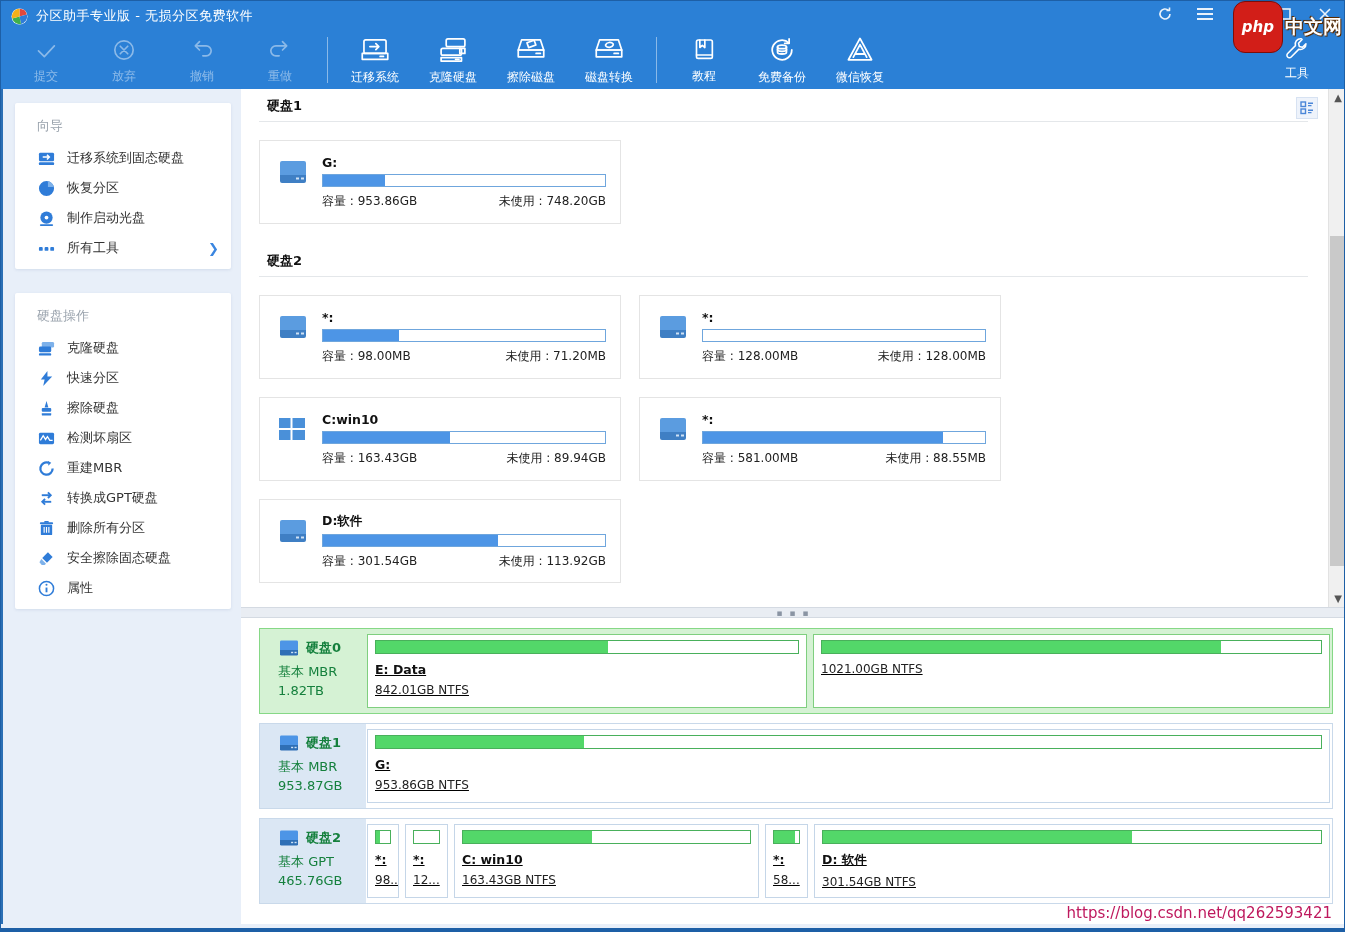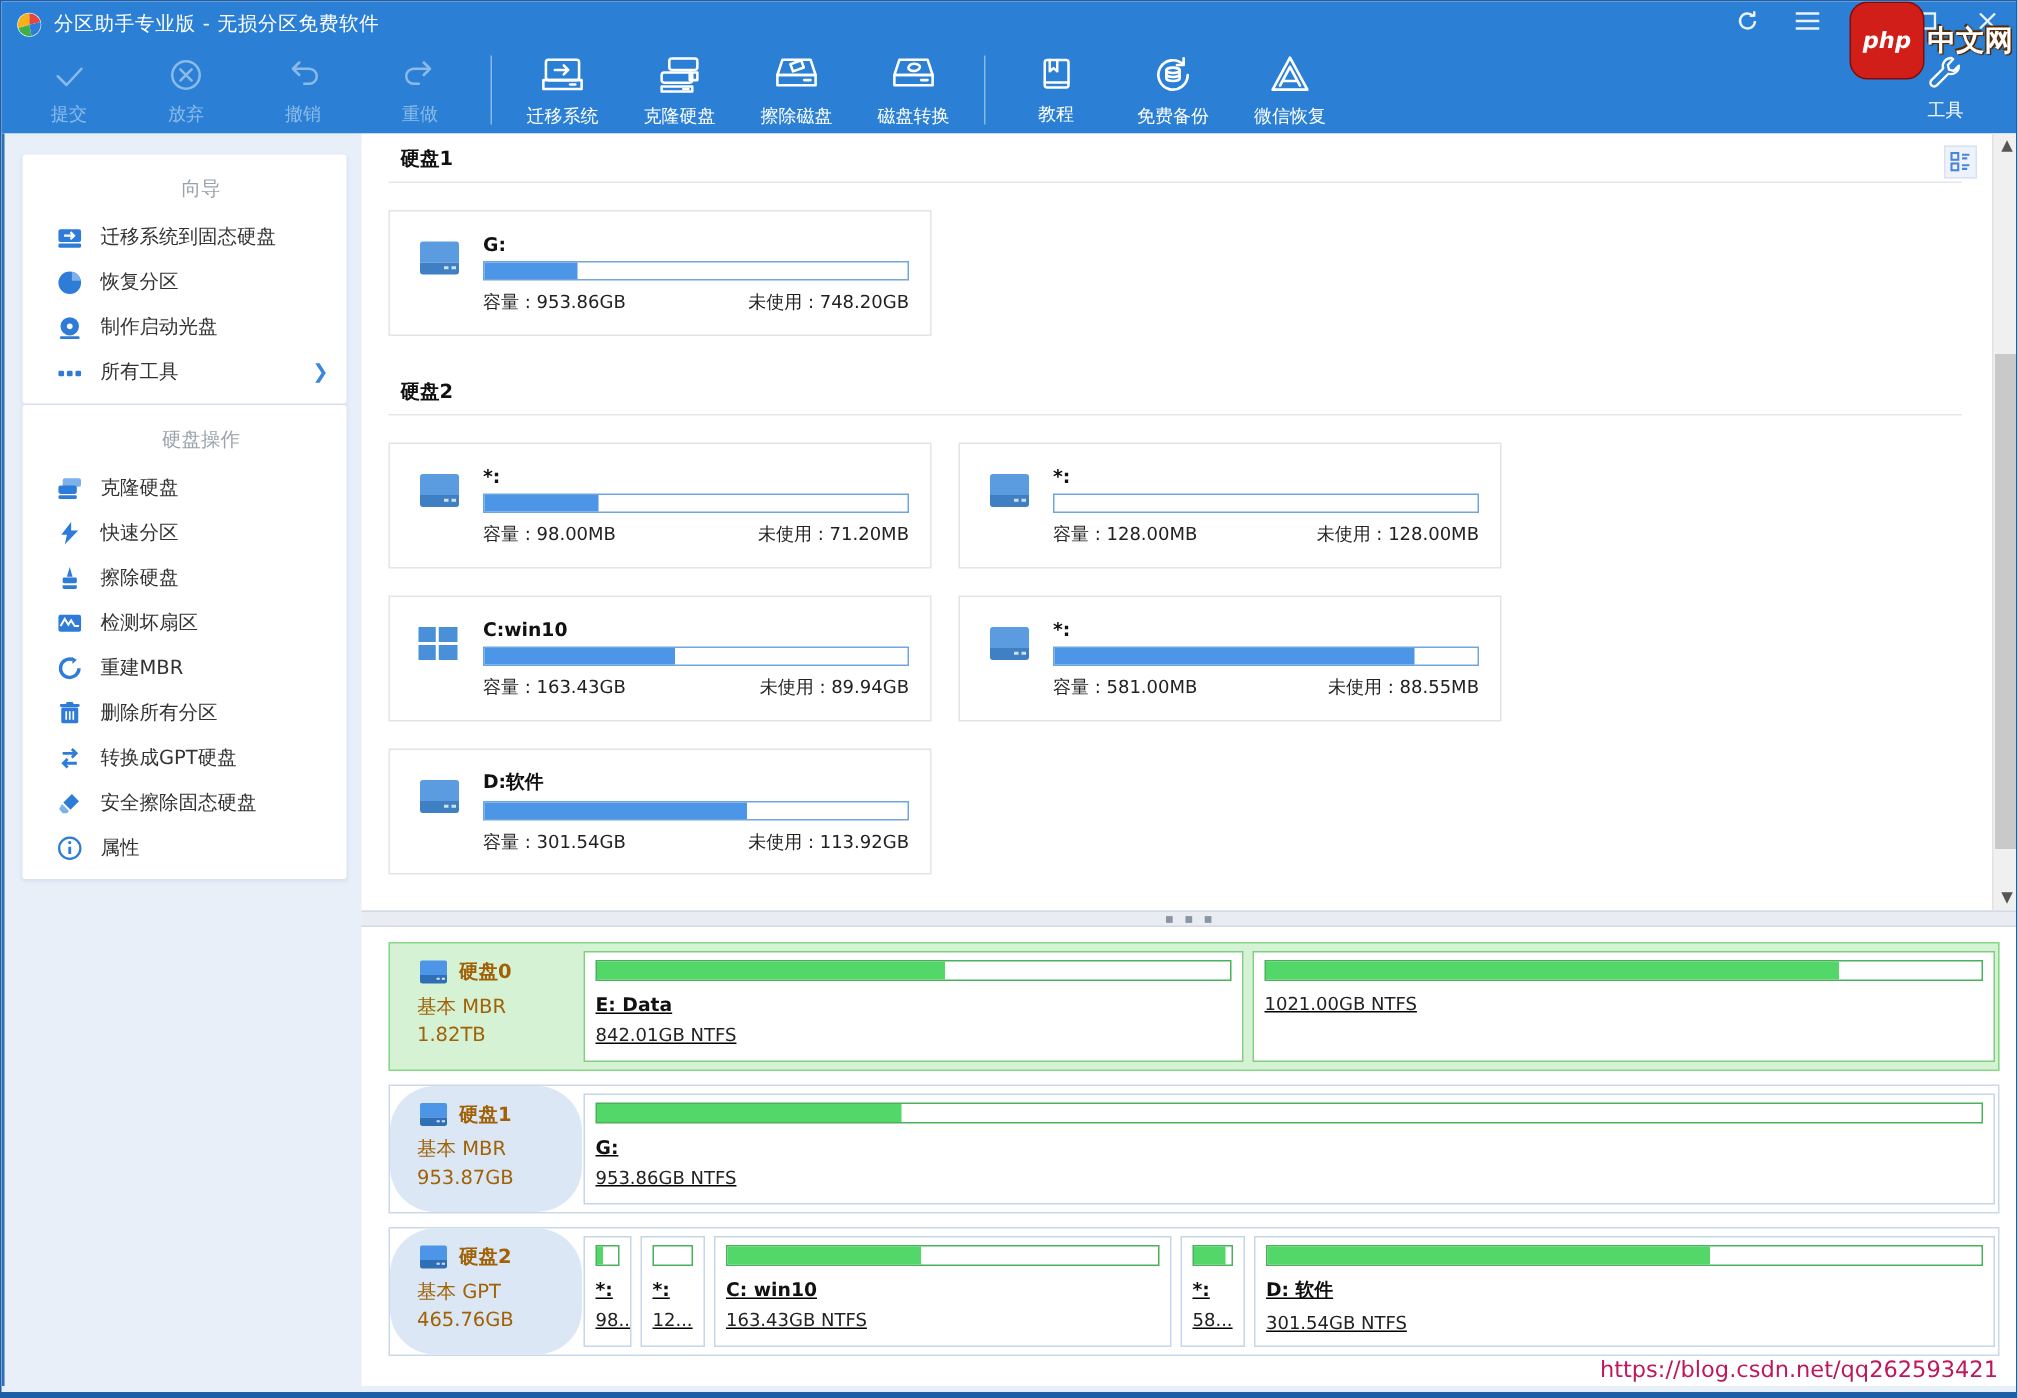--- a/index.html
+++ b/index.html
@@ -20,21 +20,21 @@
 
   .toolbar { position:absolute; left:0; top:30px; height:58px; width:100%; display:flex; align-items:center; padding:0 6px; }
   .tb-btn { width:78px; height:54px; display:flex; flex-direction:column; align-items:center; justify-content:center; gap:3px; color:#fff; font-size:12px; cursor:pointer; border-radius:3px; }
   .tb-btn.disabled { opacity:.45; cursor:default; }
   .tb-btn .icon svg { display:block; }
   .tb-sep { width:1px; height:46px; background:rgba(255,255,255,.45); margin:0 8px; }
   .tb-right { position:absolute; right:8px; top:0; height:54px; }
 
   
   .sidebar { position:absolute; left:0; top:88px; width:240px; bottom:4px; background:#e8eff9; border-left:2px solid #2b6fb5; padding:14px 10px 0 12px; }
-  .side-card { background:#fff; border-radius:2px; box-shadow:0 1px 3px rgba(60,90,140,.12); padding:10px 0 6px 0; margin-bottom:1px;text-align:center; }
+  .side-card { background:#fff; border-radius:2px; box-shadow:0 1px 3px rgba(60,90,140,.12); padding:10px 0 6px 0; margin-bottom:24px; }
   .side-head { color:#9aa3ad; font-size:13px; padding:4px 0 8px 22px; }
   .side-item { display:flex; align-items:center; height:30px; padding-left:22px; font-size:13px; color:#333; cursor:pointer; position:relative; }
   .side-item .icon { width:18px; height:18px; margin-right:12px; display:inline-flex; align-items:center; justify-content:center; }
   .side-item .chev { position:absolute; right:12px; color:#3b86e0; font-size:13px; }
 
   
   .main-panel { position:absolute; left:240px; top:88px; width:1105px; height:518px; background:#fff; overflow:hidden; }
   .main-inner { position:absolute; left:18px; top:6px; right:38px; }
   .group-title { font-size:13px; font-weight:bold; color:#111; padding:2px 0 6px 8px; }
   .group-rule { height:1px; background:#e4e7ea; margin-bottom:18px; }
@@ -56,21 +56,21 @@
   .vs-thumb { position:absolute; left:1px; width:16px; top:147px; height:330px; background:#c9c9c9; cursor:grab; }
 
   
   .splitter { position:absolute; left:240px; top:606px; width:1105px; height:11px; background:#e9edf3; border-top:1px solid #d4dae2; border-bottom:1px solid #d4dae2; display:flex; align-items:center; justify-content:center; cursor:row-resize; }
   .splitter .dots { color:#8a94a3; font-size:9px; letter-spacing:2px; line-height:4px; }
 
   
   .bottom-panel { position:absolute; left:240px; top:617px; width:1105px; bottom:4px; background:#fff; overflow:hidden; }
   .drow { position:absolute; left:18px; right:13px; height:86px; border:1px solid #c9d9ea; background:#fff; display:flex; cursor:pointer; }
   .drow.selected { background:#d5f2d4; border-color:#86d886; }
-  .dlabel { width:128px; flex:none; padding:10px 6px 6px 18px; font-size:13px; color:#a16207; background:#dbe7f4;border-radius:30px; }
+  .dlabel { width:106px; flex:none; padding:10px 6px 6px 18px; font-size:13px; color:#15803d; background:#dbe7f4; }
   .drow.selected .dlabel { background:transparent; }
   .dname { font-weight:bold; display:flex; align-items:center; gap:6px; margin-bottom:5px; white-space:nowrap; }
   .dmeta { line-height:19px; white-space:nowrap; }
   .dparts { flex:1; display:flex; gap:6px; padding:5px 2px 5px 1px; min-width:0; }
   .bpart { background:#fff; border:1px solid #c5d6e8; padding:5px 7px; overflow:hidden; cursor:pointer; flex:none;text-decoration:underline; }
   .drow.selected .bpart { border-color:#7fcf7f; }
   .bpart.grow { flex:1; }
   .bbar { height:14px; border:1px solid #49b05b; background:#fff; margin-bottom:8px; }
   .bbar .bfill { height:100%; background:#53d769; }
   .bname { font-size:12.5px; font-weight:bold; color:#111; margin-bottom:6px; white-space:nowrap; }
@@ -351,40 +351,40 @@
             <svg width="17" height="17" viewBox="0 0 18 18" fill="none" stroke="#2f7cd8" stroke-width="2.4">
               <path d="M15.5 9A6.5 6.5 0 1 1 11 2.8"></path>
               <path d="M10.5 1l3.5 2-3 3" fill="#2f7cd8" stroke="none"></path>
             </svg>
           </span>
           <span>重建MBR</span>
 
       </div>
       <div class="side-item">
         <span class="icon">
-            <svg width="17" height="17" viewBox="0 0 18 18">
-              <rect x="3" y="5" width="12" height="11" rx="1" fill="#2f7cd8"></rect>
-              <rect x="2" y="2.5" width="14" height="2" rx="1" fill="#2f7cd8"></rect>
-              <rect x="6.5" y="1" width="5" height="2" rx="1" fill="#2f7cd8"></rect>
-              <path d="M6.5 7.5v6M9 7.5v6M11.5 7.5v6" stroke="#fff" stroke-width="1.2"></path>
-            </svg>
-          </span>
-          <span>删除所有分区</span>
-
-      </div>
-      <div class="side-item">
-        <span class="icon">
             <svg width="17" height="17" viewBox="0 0 18 18" fill="none" stroke="#2f7cd8" stroke-width="2">
               <path d="M4 5.5h9"></path>
               <path d="M10.5 2.5l3 3-3 3"></path>
               <path d="M14 12.5H5"></path>
               <path d="M7.5 9.5l-3 3 3 3"></path>
             </svg>
           </span>
           <span>转换成GPT硬盘</span>
+
+      </div>
+      <div class="side-item">
+        <span class="icon">
+            <svg width="17" height="17" viewBox="0 0 18 18">
+              <rect x="3" y="5" width="12" height="11" rx="1" fill="#2f7cd8"></rect>
+              <rect x="2" y="2.5" width="14" height="2" rx="1" fill="#2f7cd8"></rect>
+              <rect x="6.5" y="1" width="5" height="2" rx="1" fill="#2f7cd8"></rect>
+              <path d="M6.5 7.5v6M9 7.5v6M11.5 7.5v6" stroke="#fff" stroke-width="1.2"></path>
+            </svg>
+          </span>
+          <span>删除所有分区</span>
 
       </div>
       <div class="side-item">
         <span class="icon">
             <svg width="17" height="17" viewBox="0 0 18 18">
               <path d="M10.5 2.5l5 5-6 6-5-5z" fill="#2f7cd8"></path>
               <path d="M3.5 9.5l5 5-1.5 1.5H4L1.5 13z" fill="#7db1ea"></path>
             </svg>
           </span>
           <span>安全擦除固态硬盘</span>

